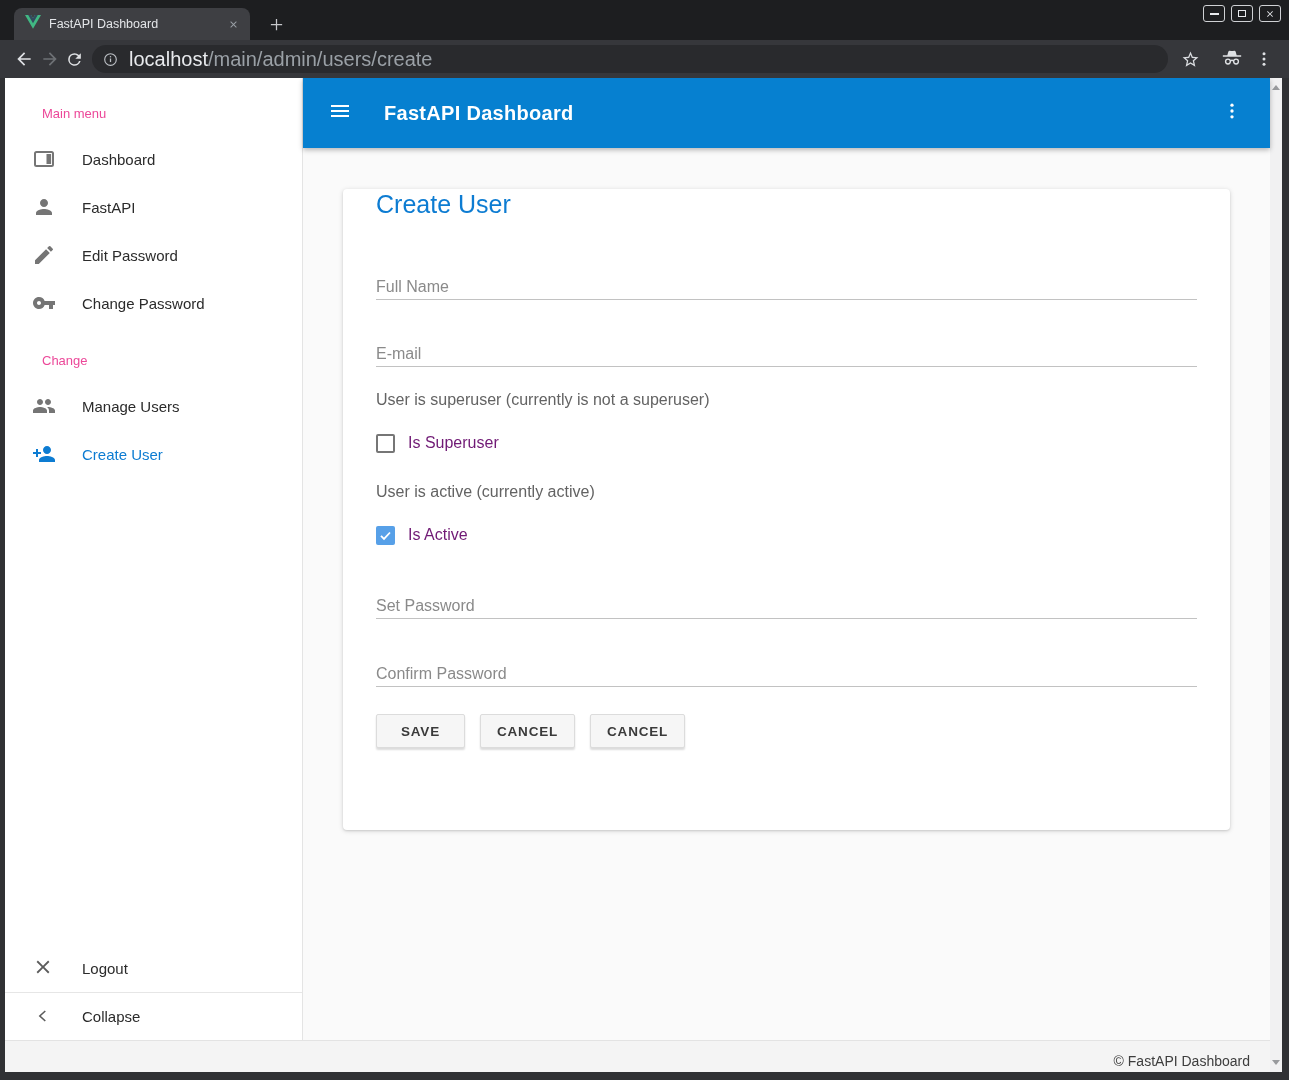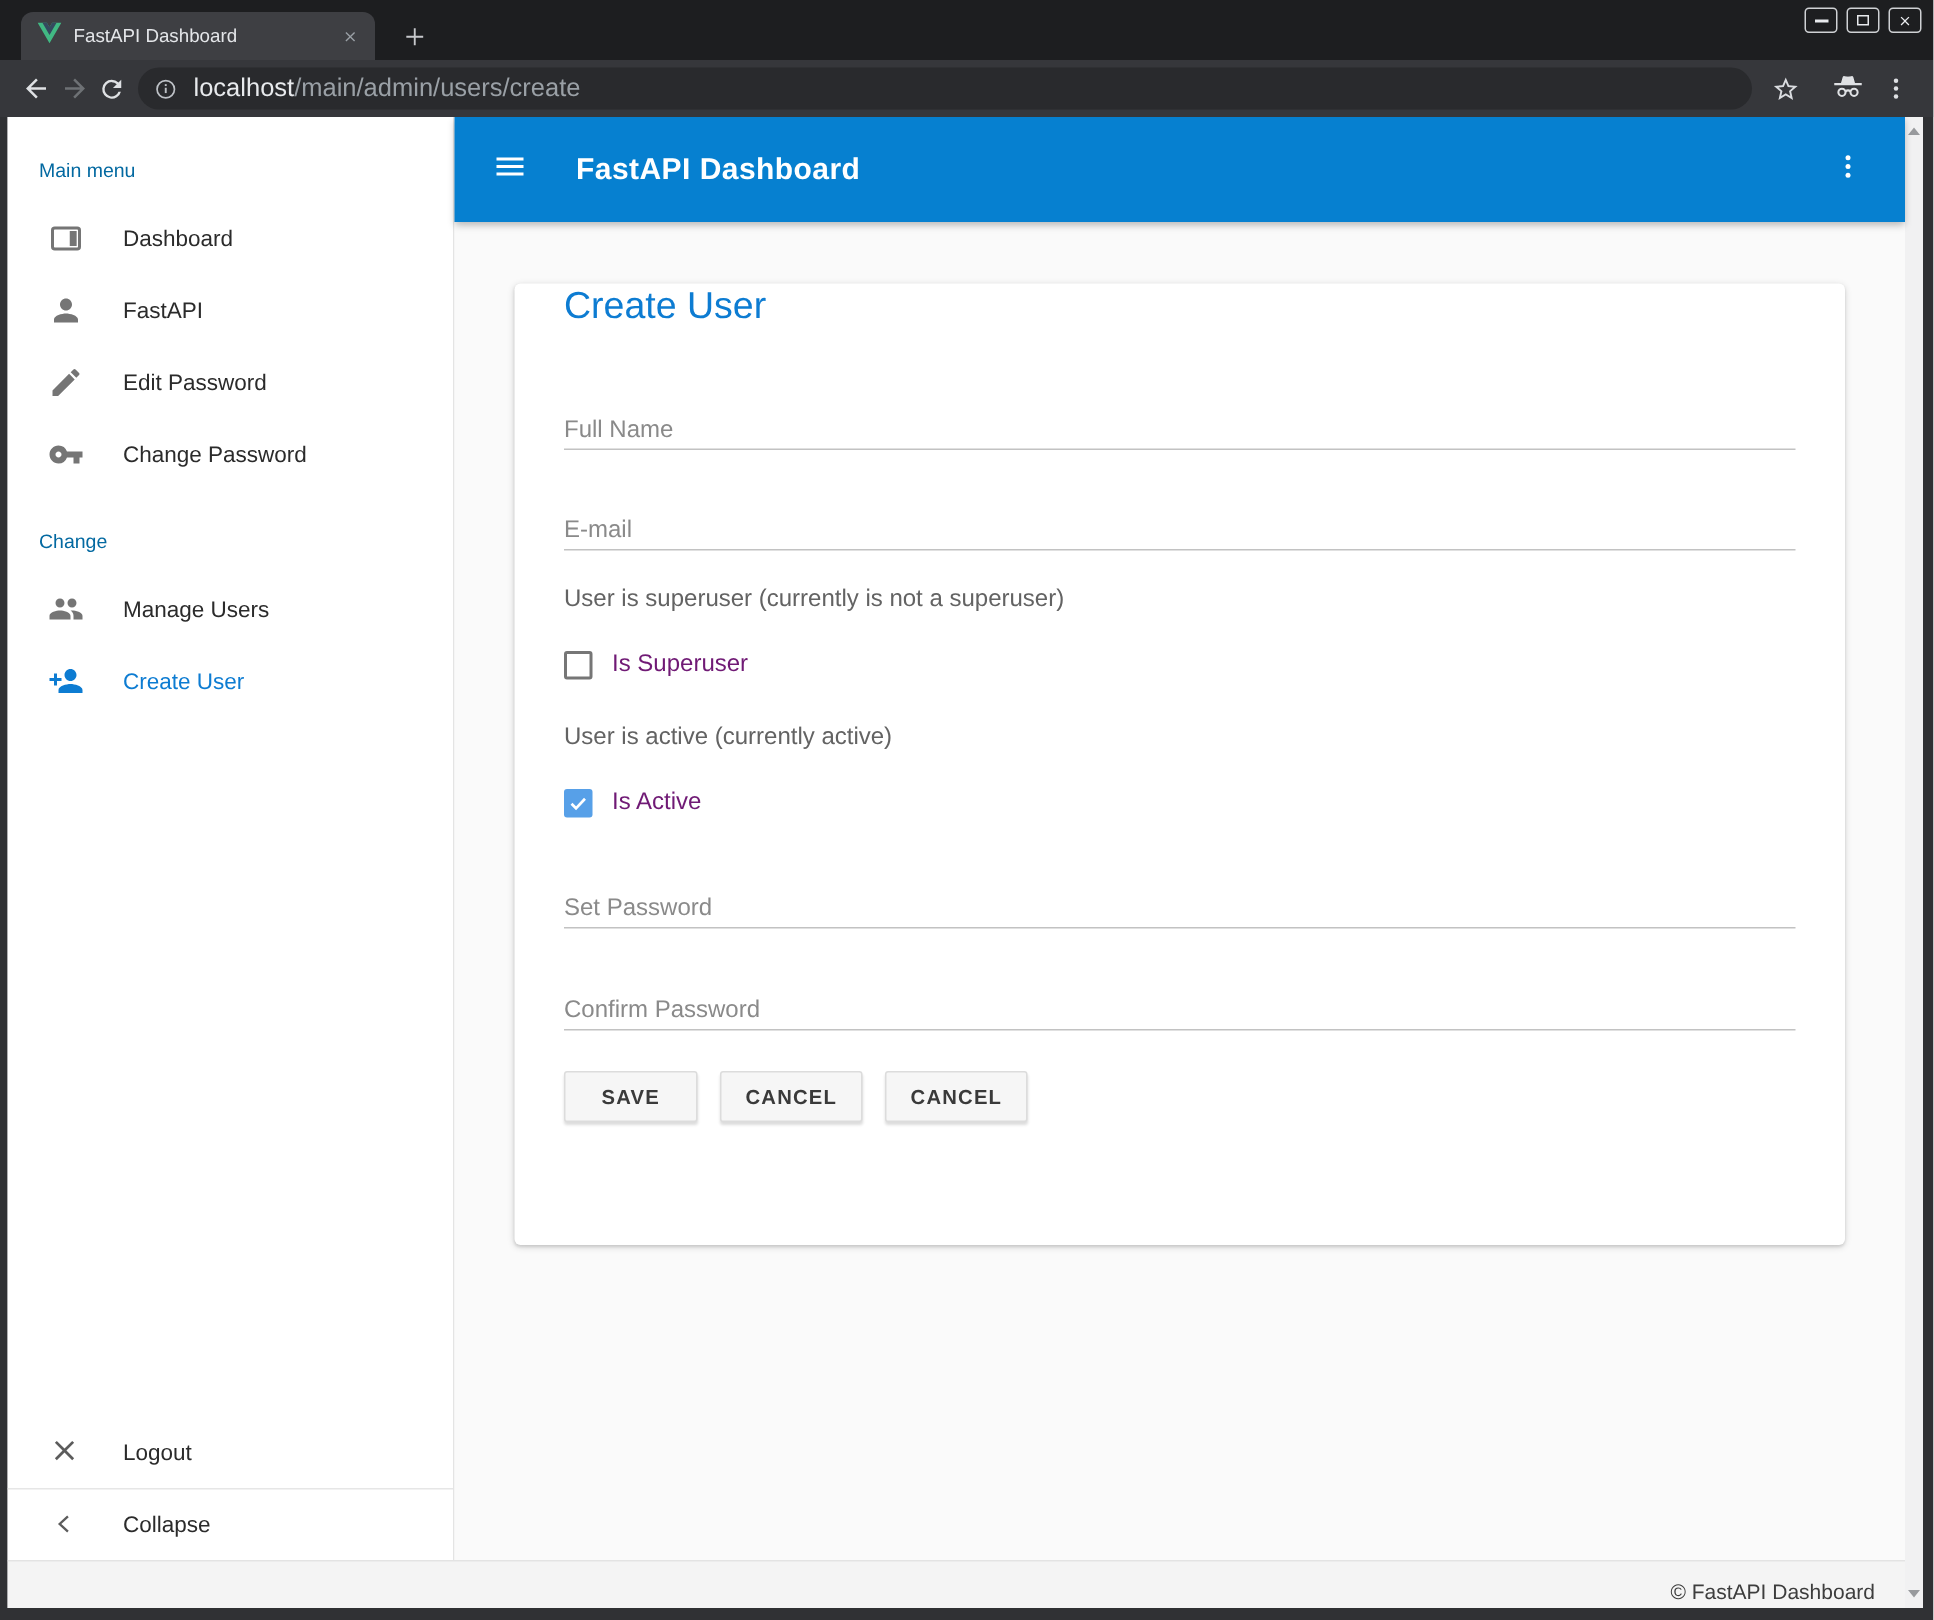--- a/index.html
+++ b/index.html
@@ -13,29 +13,29 @@
   .tab-close { width:16px; height:16px; display:flex; align-items:center; justify-content:center; border-radius:8px; }
   .newtab { position:absolute; left:262px; top:10px; width:28px; height:28px; display:flex; align-items:center; justify-content:center; border-radius:14px; }
   .win-controls { position:absolute; right:8px; top:5px; display:flex; gap:6px; }
   .win-btn { width:22px; height:17px; border:1px solid #cfd1d4; border-radius:3px; display:flex; align-items:center; justify-content:center; }
   .glyph-min { width:9px; height:2px; background:#e8eaed; }
   .glyph-max { width:8px; height:7px; border:1.5px solid #e8eaed; }
 
   .toolbar { position:absolute; left:0; top:40px; width:1289px; height:38px; background:#36373b; }
   .nav-btn { position:absolute; top:7px; width:24px; height:24px; display:flex; align-items:center; justify-content:center; }
   .omnibox { position:absolute; left:92px; top:5px; width:1076px; height:28px; background:#292a2d; border-radius:14px; display:flex; align-items:center; padding-left:10px; }
-  .url { margin-left:10px; font-size:17px; white-space:nowrap; }
+  .url { margin-left:10px; font-size:20px; white-space:nowrap; }
   .url-host { color:#e8eaed; }
   .url-path { color:#9aa0a6; }
 
   
   .page { position:absolute; left:5px; top:78px; width:1277px; height:994px; background:#fafafa; overflow:hidden; }
 
   .sidebar { position:absolute; left:0; top:0; width:298px; height:962px; background:#fff; border-right:1px solid #e4e4e4; display:flex; flex-direction:column; }
-  .side-caption { height:44px; display:flex; align-items:center; padding-left:21px; font-size:13px; color:#0369a1; }
+  .side-caption { height:44px; display:flex; align-items:center; padding-left:37px; font-size:13px; color:#ec4899; }
   .side-caption.first { margin-top:13px; }
   .side-caption.second { margin-top:11px; }
   .side-item { height:48px; display:flex; align-items:center; padding-left:27px; }
   .side-item .lbl { margin-left:26px; font-size:15px; color:#2b2b2b; }
   .side-item.active .lbl { color:var(--accent,#0d7cd2); }
   .side-item.logout { margin-top:auto; }
   .side-item.collapse { border-top:1px solid #e6e6e6; }
   .icon24 { width:24px; height:24px; flex:0 0 24px; }
 
   .content { position:absolute; left:298px; top:0; width:967px; height:962px; }

